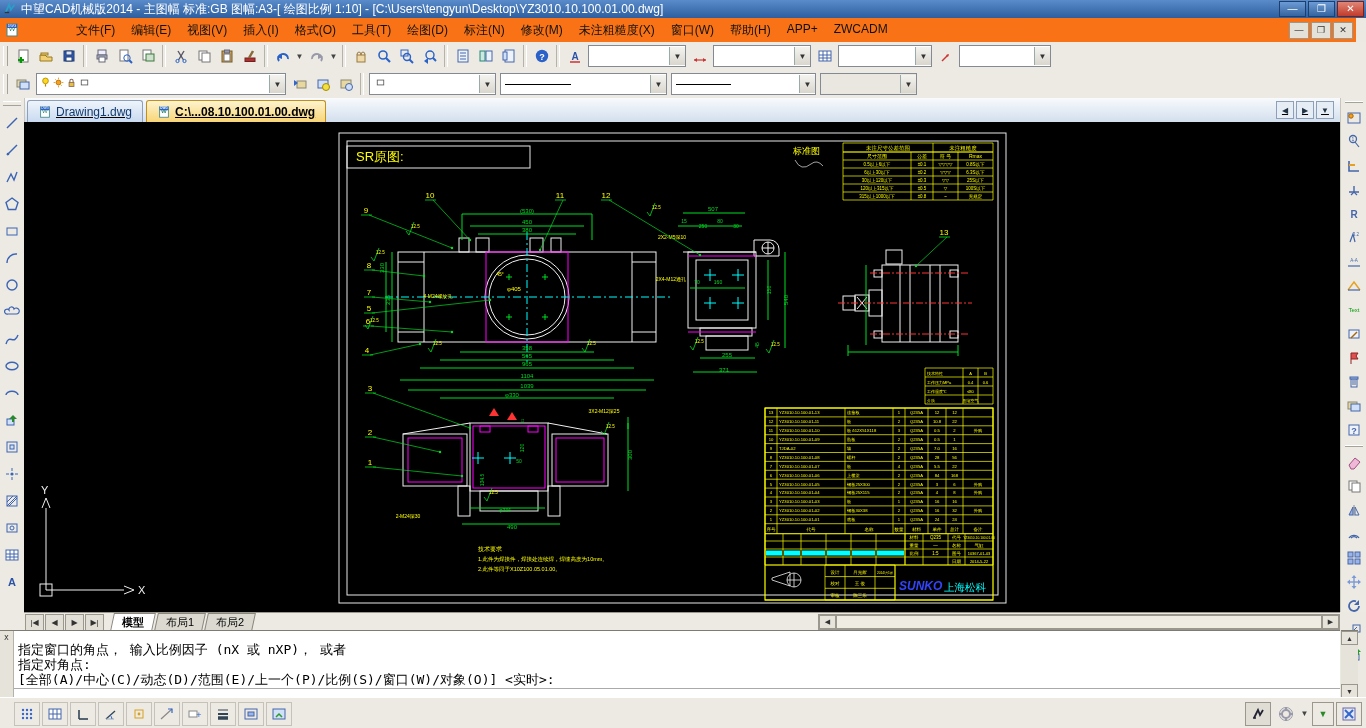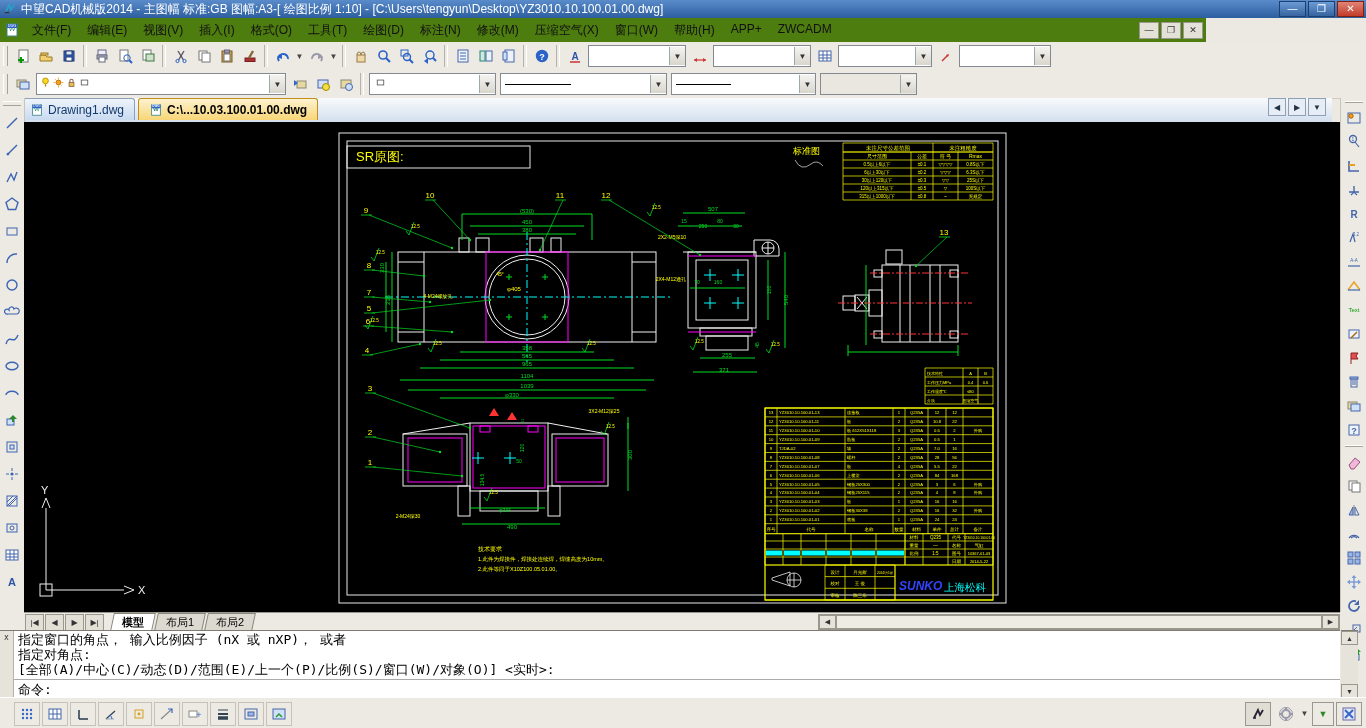--- a/index.html
+++ b/index.html
@@ -6,22 +6,22 @@
     font-family:"Liberation Sans",sans-serif;background:#ece9e2;position:relative;font-size:12px;}
   .abs{position:absolute;}
   
   #titlebar{left:0;top:0;width:1366px;height:18px;background:linear-gradient(#5a8ccc,#2d5e9f);
     color:#fff;display:flex;align-items:center;font-size:12px;justify-content:space-between;}
   #titlebar .t{margin-left:4px;white-space:nowrap;overflow:hidden;}
   .wbtn{width:25px;height:14px;margin-left:2px;display:flex;align-items:center;justify-content:center;
     background:linear-gradient(#6d9bd6,#35649f);border:1px solid #1c3f6e;color:#fff;font-size:10px;line-height:10px;}
   .wbtn.close{background:linear-gradient(#e08576,#c23b2a);border-color:#7e1f12;margin-right:2px;}
   
-  #menubar{left:0;top:18px;width:1206px;height:24px;background:#4d7c0f;border-bottom:1px solid #c9c5bb;
-    display:flex;align-items:center;color:#111;}
+  #menubar{left:0;top:18px;width:1356px;height:24px;background:#f97316;border-bottom:1px solid #c9c5bb;
+    display:flex;align-items:center;color:#111;gap:44px;}
   .menu-item{padding:3px 8px;white-space:nowrap;}
   .mwbtn{width:18px;height:15px;border:1px solid #9a978f;background:#e4e1d9;margin-left:2px;
     display:flex;align-items:center;justify-content:center;font-size:9px;color:#333;}
   
   .toolbar{left:0;width:1366px;height:28px;background:#eceae3;border-bottom:1px solid #cfccc3;
     display:flex;align-items:center;}
   #toolbar1{top:42px;} #toolbar2{top:70px;}
   .grip{width:3px;height:20px;border-left:1px solid #fff;border-right:1px solid #a5a299;margin:0 3px;}
   .vsep{width:2px;height:22px;border-left:1px solid #b5b2a9;border-right:1px solid #fff;margin:0 3px;}
   .tbtn{width:23px;height:23px;display:flex;align-items:center;justify-content:center;flex:none;}
@@ -29,22 +29,22 @@
   .combo{height:20px;background:#fff;border:1px solid #848a94;display:flex;align-items:center;
     font-size:12px;color:#000;margin:0 2px;flex:none;}
   .combo .val{flex:1;padding-left:4px;white-space:nowrap;overflow:hidden;font-family:"Liberation Mono",monospace;font-size:11px;}
   .combo .cbtn{width:15px;height:18px;background:linear-gradient(#f4f3ef,#d9d6cd);border-left:1px solid #9aa;
     display:flex;align-items:center;justify-content:center;font-size:8px;color:#333;}
   .combo.disabled{background:#e9e7e0;color:#999;}
   .combo.disabled .val{color:#999;}
   .lineprev{flex:1;display:flex;align-items:center;padding:0 4px;}
   .lineprev .ln{flex:1;height:1px;background:#000;margin-right:5px;}
   
-  #tabstrip{left:16px;top:98px;width:1316px;height:24px;background:linear-gradient(#f8fafc,#d3dfee);
-    border-bottom:1px solid #7b889a;display:flex;align-items:flex-start;}
+  #tabstrip{left:24px;top:98px;width:1316px;height:24px;background:linear-gradient(#f8fafc,#d3dfee);
+    border-bottom:1px solid #7b889a;display:flex;align-items:flex-end;text-decoration:underline;}
   .dtab{height:21px;display:flex;align-items:center;padding:0 10px;margin-left:3px;
     border:1px solid #8ea0b8;border-bottom:none;border-radius:3px 3px 0 0;
     background:linear-gradient(#eef4fb,#c9daf0);color:#123a6e;white-space:nowrap;}
   .dtab.active{background:linear-gradient(#fdf3cf,#f8d577);border-color:#c28f1e;color:#000;font-weight:bold;}
   .tsbtn{width:16px;height:16px;border:1px solid #8ea0b8;background:#e7edf5;margin-left:2px;
     display:flex;align-items:center;justify-content:center;font-size:8px;color:#234;}
   
   #leftbar{left:0;top:98px;width:24px;height:532px;background:#eceae3;border-right:1px solid #c9c5bb;
     display:flex;flex-direction:column;align-items:center;}
   #rightbar{left:1340px;top:98px;width:26px;height:514px;background:#eceae3;border-left:1px solid #c9c5bb;
@@ -63,21 +63,21 @@
   .mtab.active{background:#fff;font-weight:bold;}
   .hscroll{height:14px;background:#dcd9d0;border:1px solid #9a978f;display:flex;align-items:center;}
   .sbtn{width:15px;height:12px;background:#e6e3da;border:1px solid #9a978f;font-size:7px;color:#333;
     display:flex;align-items:center;justify-content:center;}
   .thumb{height:12px;background:#efece4;border:1px solid #9a978f;}
   
   #cmd{left:0;top:630px;width:1340px;height:67px;background:#fff;border-top:1px solid #7e7b73;
     font-family:"DejaVu Sans Mono",monospace;font-size:13px;color:#000;display:flex;}
   #cmd .lstrip{width:13px;background:#e6e3da;border-right:1px solid #b5b2a9;display:flex;flex-direction:column;align-items:center;}
   #cmd .x{font-size:8px;color:#333;margin-top:2px;}
-  #cmd .body{flex:1;display:flex;flex-direction:column;}
+  #cmd .body{flex:1;display:flex;flex-direction:row;align-items:center;}
   #cmd .hist{flex:1;padding:1px 4px;line-height:15px;border-bottom:1px solid #aaa;}
   #cmd .prompt{height:16px;padding:1px 4px;}
   #cmdscroll{left:1341px;top:630px;width:17px;height:67px;background:#e6e3da;display:flex;
     flex-direction:column;justify-content:space-between;align-items:center;border-top:1px solid #7e7b73;}
   
   #statusbar{left:0;top:697px;width:1366px;height:31px;background:#eceae3;border-top:1px solid #fff;
     display:flex;align-items:center;}
   #coords{width:250px;height:20px;border:1px solid #9a978f;border-right-color:#fff;border-bottom-color:#fff;
     background:#f3f1ea;margin-left:5px;display:flex;align-items:center;padding-left:6px;
     font-family:"DejaVu Sans Mono",monospace;font-size:12px;color:#222;}
@@ -117,21 +117,21 @@
   <span id="menus" style="display:flex;">
       <span class="menu-item">文件(F)</span>
       <span class="menu-item">编辑(E)</span>
       <span class="menu-item">视图(V)</span>
       <span class="menu-item">插入(I)</span>
       <span class="menu-item">格式(O)</span>
       <span class="menu-item">工具(T)</span>
       <span class="menu-item">绘图(D)</span>
       <span class="menu-item">标注(N)</span>
       <span class="menu-item">修改(M)</span>
-      <span class="menu-item">压缩空气(X)</span>
+      <span class="menu-item">未注粗糙度(X)</span>
       <span class="menu-item">窗口(W)</span>
       <span class="menu-item">帮助(H)</span>
       <span class="menu-item">APP+</span>
       <span class="menu-item">ZWCADM</span>
     </span>
   <span style="margin-left:auto;display:flex;margin-right:3px;">
     <span class="mwbtn">—</span>
     <span class="mwbtn">❐</span>
     <span class="mwbtn">✕</span>
   </span>
@@ -418,21 +418,21 @@
       </span>
       <span class="dtab active">
         <span style="margin-right:4px;display:flex;">
           <svg width="14" height="14" viewBox="0 0 16 16">
             <rect x="3" y="2" width="10" height="12" fill="#fff" stroke="#488"></rect>
             <text x="8" y="9" text-anchor="middle" font-size="7" fill="#2a8a6a">W</text>
             <rect x="3" y="2" width="10" height="4" fill="#2a62c8" stroke="none"></rect>
             <text x="8" y="5" text-anchor="middle" font-size="3.5" fill="#fff">DWG</text>
           </svg>
         </span>
-        <span>C:\...10.03.100.01.00.dwg</span>
+        <span>C:\...08.10.100.01.00.dwg</span>
       </span>
     </span>
   <span style="margin-left:auto;display:flex;align-items:center;margin-right:6px;margin-bottom:3px;">
     <span class="tsbtn">◀</span>
     <span class="tsbtn">▶</span>
     <span class="tsbtn">▼</span>
   </span>
 </div>
 
 <div id="leftbar" class="abs">
@@ -1218,21 +1218,20 @@
 <div id="cmd" class="abs">
   <div class="lstrip">
     <span class="x">x</span>
   </div>
   <div class="body">
     <div class="hist">
       <div>指定窗口的角点， 输入比例因子 (nX 或 nXP)， 或者</div>
       <div>指定对角点:</div>
       <div>[全部(A)/中心(C)/动态(D)/范围(E)/上一个(P)/比例(S)/窗口(W)/对象(O)] &lt;实时&gt;:</div>
     </div>
-    <div class="prompt">命令:</div>
   </div>
 </div>
 <div id="cmdscroll" class="abs">
   <span class="sbtn">▲</span>
   <span class="sbtn">▼</span>
 </div>
 
 <div id="statusbar" class="abs">
   <span id="sttoggles" style="display:flex;">
       <span class="stbtn first">

